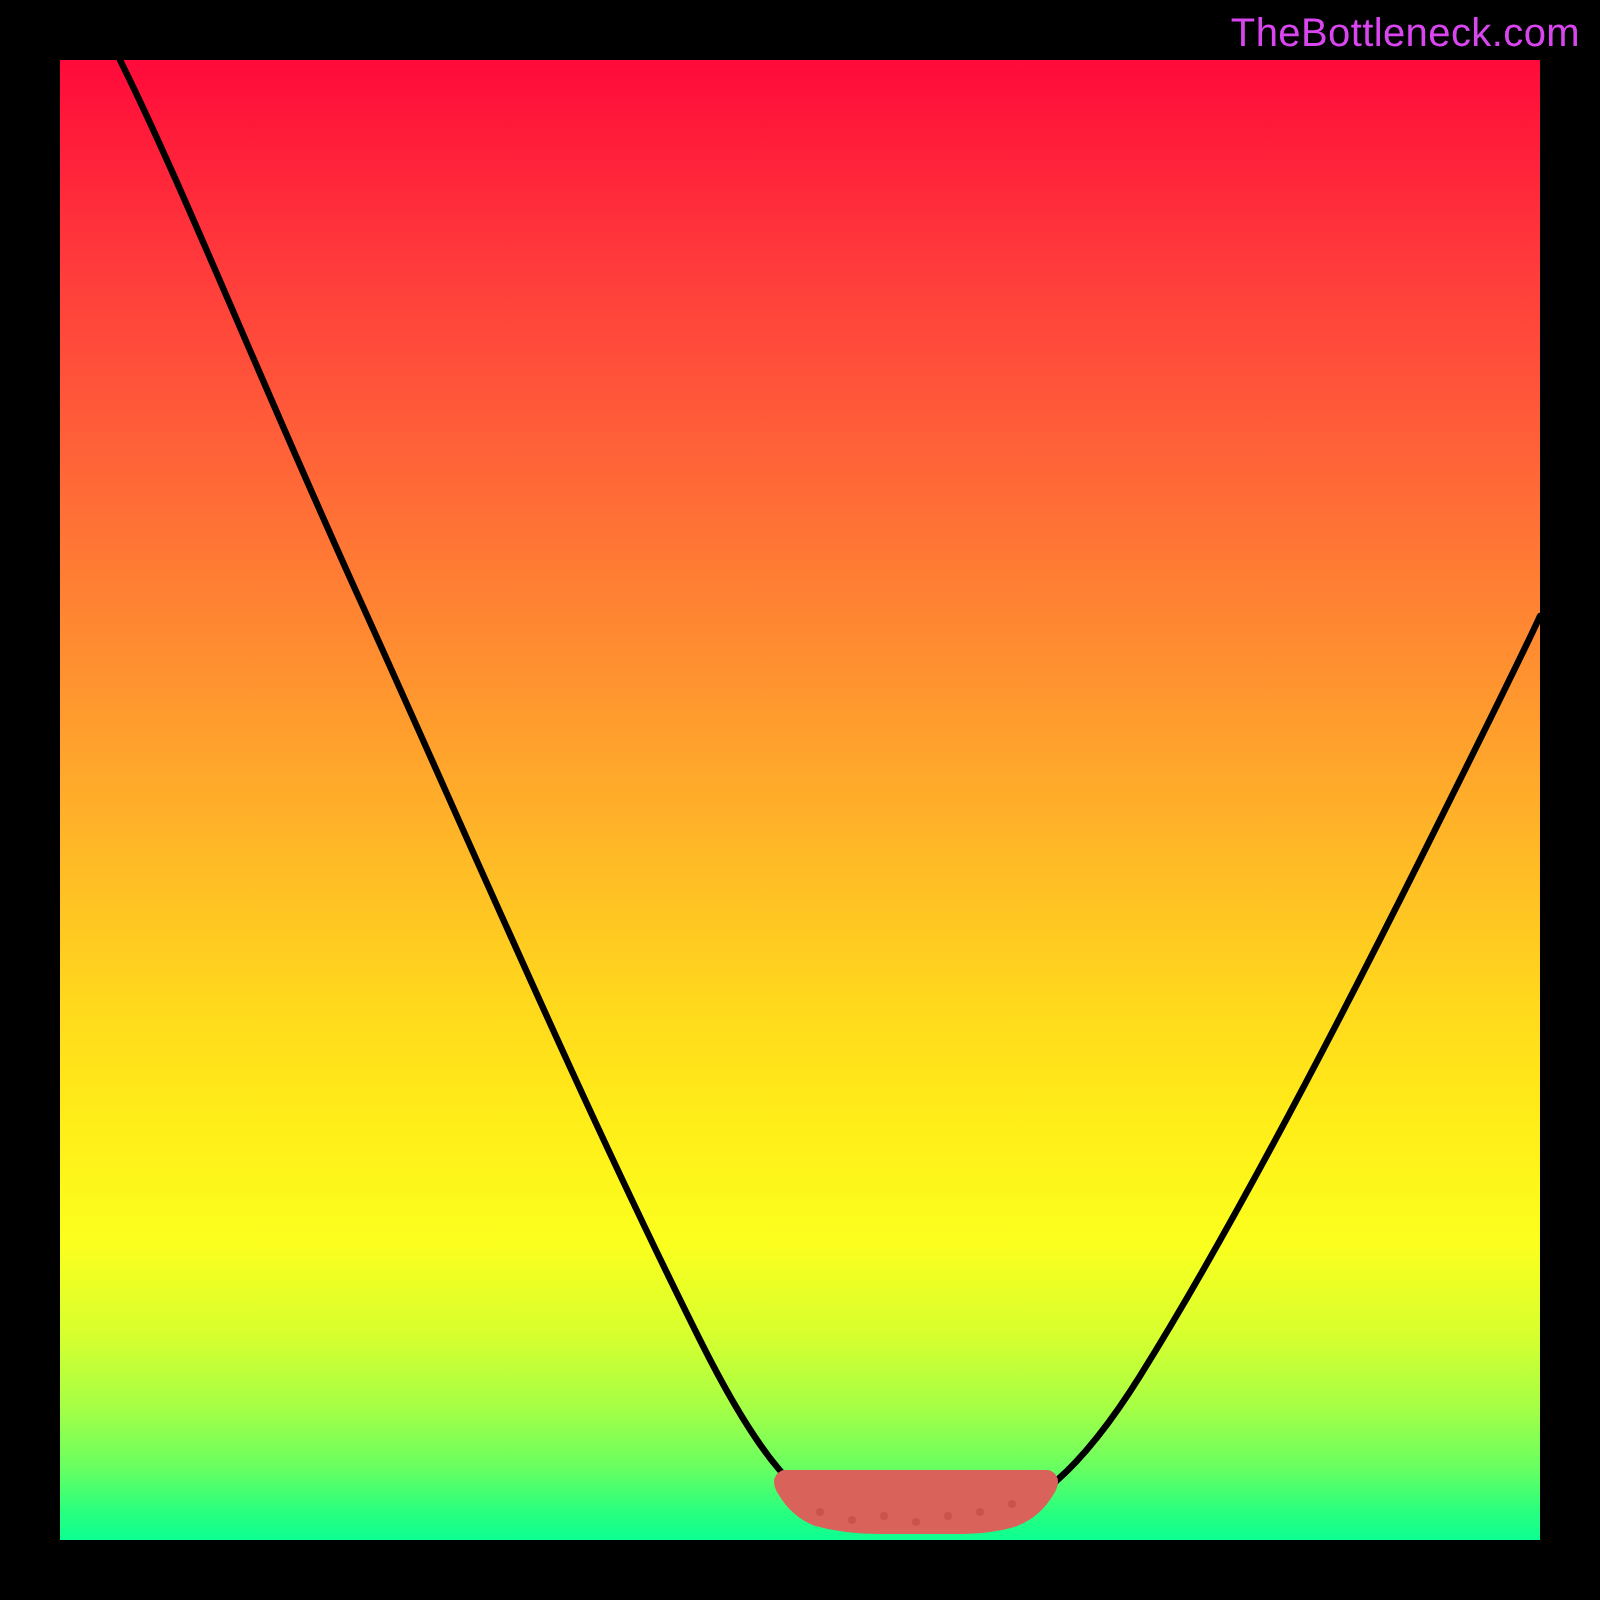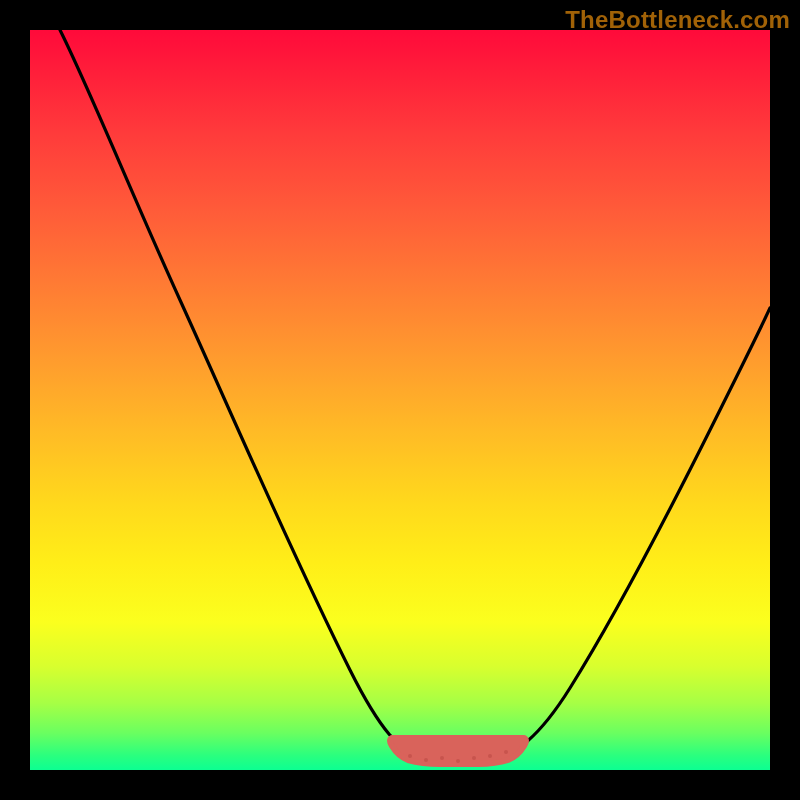--- a/index.html
+++ b/index.html
@@ -39,23 +39,23 @@
       #a6ff45 91%,
       #6aff60 95%,
       #2bff7e 98%,
       #0cff92 100%
     );
   }
   .watermark {
     position: absolute;
     top: 6px;
     right: 10px;
-    color: #a16207;
-    font-size: 24px;
-    font-weight: 700;
+    color: #d946ef;
+    font-size: 20px;
+    font-weight: 400;
     letter-spacing: 0.2px;
     user-select: none;
   }
   svg.curve {
     position: absolute;
     left: 0;
     top: 0;
     width: 740px;
     height: 740px;
     pointer-events: none;

